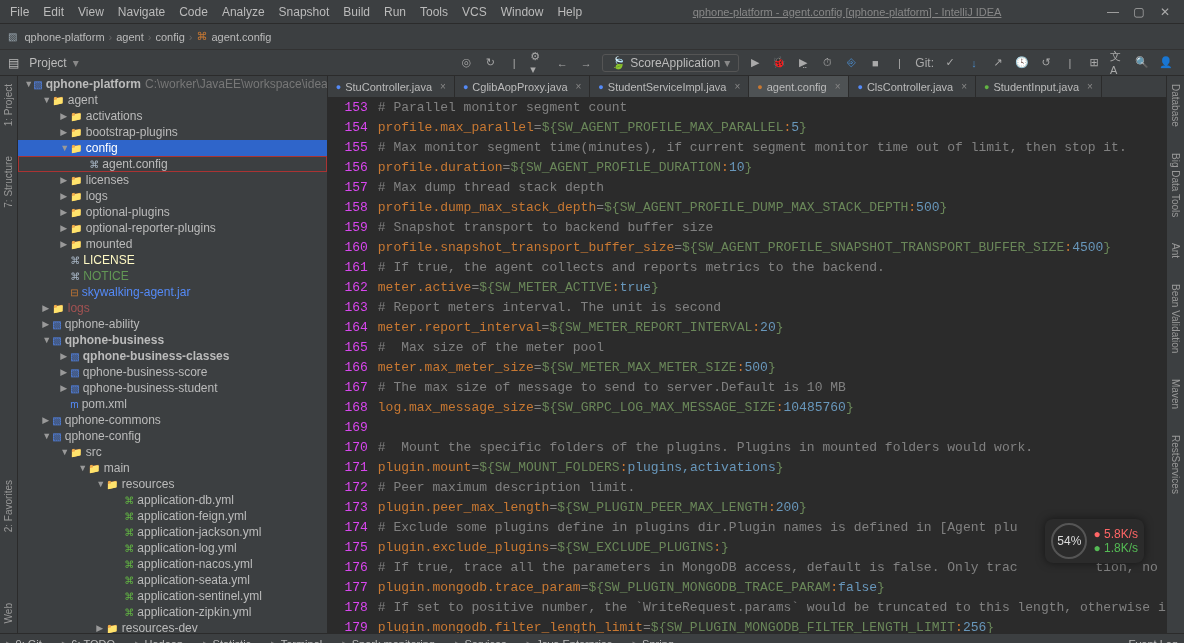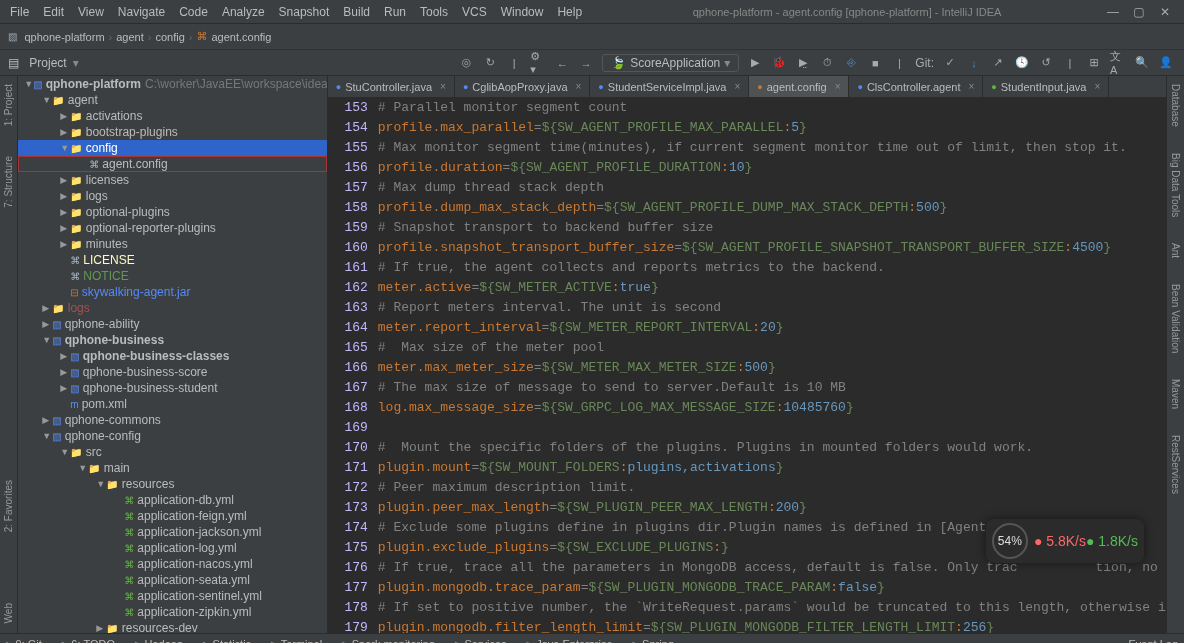--- a/index.html
+++ b/index.html
@@ -1,20 +1,20 @@
 <!DOCTYPE html>
 <html><head>
 <meta charset="utf-8">
 <style>
 * { margin: 0; padding: 0; box-sizing: border-box; }
 body { font-family: "Segoe UI", Arial, sans-serif; background: #3c3f41; color: #bbb; font-size: 12px; overflow: hidden; width: 1184px; height: 643px; }
 .titlebar { height: 24px; background: #3c3f41; display: flex; align-items: center; padding: 0 4px; border-bottom: 1px solid #2b2b2b; }
 .menu { display: flex; gap: 2px; }
 .menu span { padding: 2px 6px; cursor: pointer; text-align: center; }
-.title-center { flex: 1; text-align: center; color: #888; font-size: 11px; }
+.title-center { flex: 1; text-align: center; color: #888; font-size: 11px; text-decoration: underline; }
 .win-controls { display: flex; gap: 12px; padding-right: 8px; }
 .win-controls span { width: 14px; text-align: center; cursor: pointer; color: #aaa; }
 .breadcrumb { height: 26px; background: #3c3f41; display: flex; align-items: center; padding: 0 8px; gap: 4px; font-size: 11px; color: #bbb; border-bottom: 1px solid #323232; }
 .bc-sep { color: #666; }
 .bc-icon { color: #c87832; }
 .toolbar-row { height: 26px; background: #3c3f41; display: flex; align-items: center; padding: 0 4px; border-bottom: 1px solid #2b2b2b; }
 .project-label { font-weight: normal; padding: 0 6px; }
 .tb-right { margin-left: auto; display: flex; gap: 8px; align-items: center; padding-right: 6px; }
 .tb-right .ic { width: 16px; height: 16px; display: inline-flex; align-items: center; justify-content: center; font-size: 11px; color: #aaa; cursor: pointer; }
 .run-config { background: #3c3f41; border: 1px solid #555; padding: 1px 8px; border-radius: 3px; display: flex; align-items: center; gap: 4px; }
@@ -38,33 +38,33 @@
 .editor-area { flex: 1; background: #2b2b2b; display: flex; flex-direction: column; }
 .tabs { display: flex; height: 22px; background: #3c3f41; border-bottom: 1px solid #2b2b2b; font-size: 11px; }
 .tab { padding: 3px 8px; display: flex; align-items: center; gap: 4px; border-right: 1px solid #2b2b2b; cursor: pointer; }
 .tab.active { background: #4e5254; }
 .tab .close { color: #888; font-size: 10px; margin-left: 4px; }
 .tab-ic { font-size: 9px; }
 .ti-blue { color: #548af7; }
 .ti-orange { color: #c87832; }
 .ti-green { color: #62b543; }
 .code { flex: 1; display: flex; font-family: "Consolas","Courier New",monospace; font-size: 13px; line-height: 20px; overflow: hidden; }
-.gutter { width: 50px; text-align: right; color: #c4b5fd; padding-right: 10px; user-select: none; }
+.gutter { width: 50px; text-align: right; color: #d946ef; padding-right: 10px; user-select: none; }
 .lines { flex: 1; white-space: pre; color: #808080; }
 .k { color: #c87832; }
 .s { color: #6897bb; }
 .br { color: #6a8759; }
 .p { color: #cc7832; }
 .cmt { color: #808080; }
 .bottombar { height: 20px; background: #3c3f41; display: flex; align-items: center; padding: 0 6px; gap: 20px; font-size: 11px; border-top: 1px solid #2b2b2b; }
 .bottombar span { cursor: pointer; display: flex; align-items: center; gap: 4px; }
 .hint { color: #777; }
 .overlay-badge { position: absolute; right: 40px; bottom: 80px; background: #2b2b2b; border-radius: 8px; padding: 4px 6px; display: flex; align-items: center; gap: 6px; box-shadow: 0 0 8px rgba(0,0,0,.5); font-size: 10px; }
 .circle { width: 36px; height: 36px; border: 2px solid #555; border-radius: 50%; display: flex; align-items: center; justify-content: center; font-size: 12px; color: #ddd; }
-.ov-row { display: flex; font-size: 14px; }
+.ov-row { display: flex; flex-direction: column; font-size: 12px; }
 </style>
 </head>
 <body>
 
 <div class="titlebar">
   <div class="menu" id="menu">
       <span>File</span>
       <span>Edit</span>
       <span>View</span>
       <span>Navigate</span>
@@ -192,21 +192,21 @@
           <span>optional-plugins</span>
         </div>
         <div class="tree-node" style="padding-left: 42px;">
           <span class="arrow">▶</span>
           <span class="fold-ic">📁</span>
           <span>optional-reporter-plugins</span>
         </div>
         <div class="tree-node" style="padding-left: 42px;">
           <span class="arrow">▶</span>
           <span class="fold-ic">📁</span>
-          <span>minutes</span>
+          <span>mounted</span>
         </div>
         <div class="tree-node" style="padding-left: 42px;">
           <span class="arrow"></span>
           <span class="file-ic">⌘</span>
           <span style="color:#fef9c3">LICENSE</span>
         </div>
         <div class="tree-node" style="padding-left: 42px;">
           <span class="arrow"></span>
           <span class="file-ic">⌘</span>
           <span style="color:#629755">NOTICE</span>
@@ -341,21 +341,21 @@
           <span>StudentServiceImpl.java</span>
           <span class="close">×</span>
         </div>
         <div class="tab active">
           <span class="tab-ic ti-orange">●</span>
           <span>agent.config</span>
           <span class="close">×</span>
         </div>
         <div class="tab">
           <span class="tab-ic ti-blue">●</span>
-          <span>ClsController.agent</span>
+          <span>ClsController.java</span>
           <span class="close">×</span>
         </div>
         <div class="tab">
           <span class="tab-ic ti-green">●</span>
           <span>StudentInput.java</span>
           <span class="close">×</span>
         </div>
       </div>
     <div class="code">
       <div class="gutter" id="gutter">153

